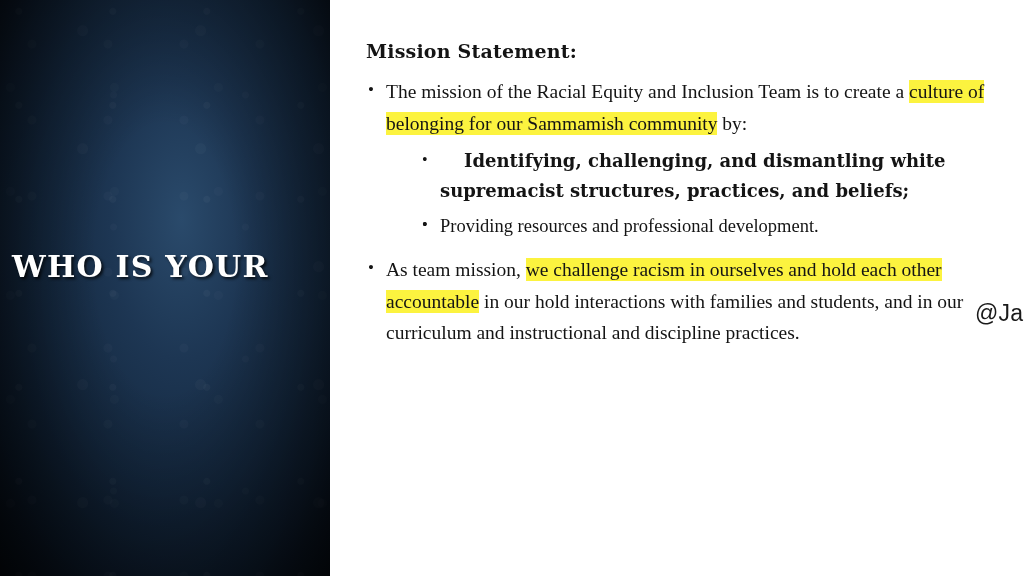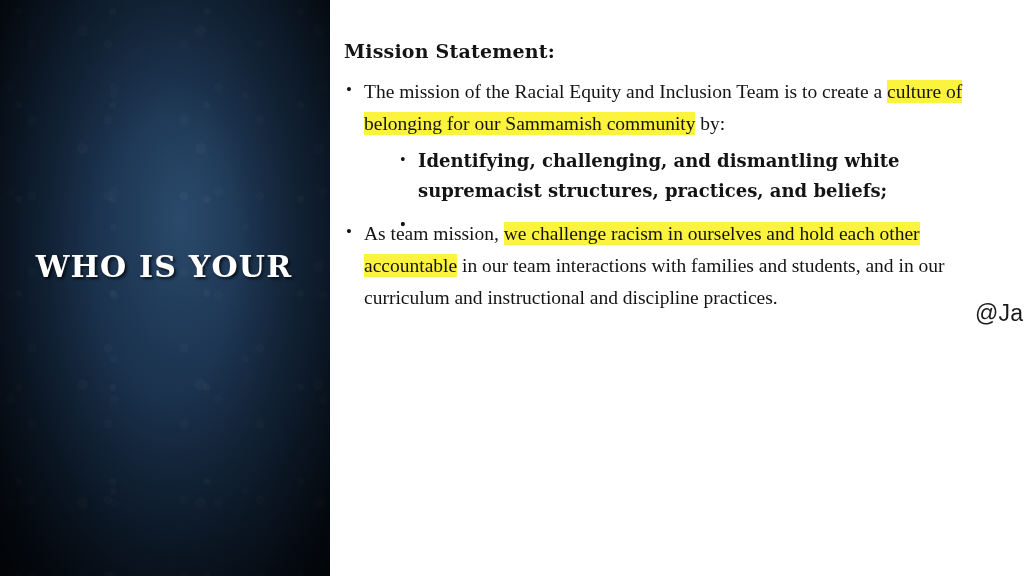--- a/index.html
+++ b/index.html
@@ -57,28 +57,27 @@
     font-weight: bold;
     font-size: 30px;
     line-height: 1.28;
     letter-spacing: 1.2px;
     text-transform: uppercase;
     text-shadow: 2px 2px 3px rgba(0,0,0,0.75);
   }
   .slide-title .line {
     display: block;
     white-space: nowrap;
-    text-align: center;
   }
 
   
   .content {
     position: relative;
     flex: 1 1 auto;
-    padding: 40px 12px 0 14px;
+    padding: 40px 12px 0 36px;
     color: #141414;
   }
   .heading {
     font-family: "DejaVu Serif", serif;
     font-weight: bold;
     font-size: 19px;
     margin: 0 0 14px 0;
     letter-spacing: 0.2px;
   }
   ul.level1 {
@@ -116,20 +115,21 @@
     position: absolute;
     left: 0;
     top: 0;
     font-size: 16px;
     line-height: 1.6;
   }
   .b {
     font-weight: bold;
     font-family: "DejaVu Serif", serif;
     font-size: 18px;
+    margin-left: 24px;
   }
   .hl {
     background: #fcf33f;
     padding: 1px 0;
     box-decoration-break: clone;
     -webkit-box-decoration-break: clone;
   }
   .watermark {
     position: absolute;
     left: 645px;
@@ -165,27 +165,28 @@
         <ul class="level2">
           <li>
             <span class="bullet">•</span>
             <span class="b">Identifying, challenging, and dismantling white supremacist structures, practices, and beliefs;</span>
           </li>
           <li>
             <span class="bullet">•</span>
           </li>
           <li>
             <span class="bullet">•</span>
+            <span>Providing resources and professional development.</span>
           </li>
         </ul>
       </li>
 
       <li>
         <span class="bullet">•</span>
-        <span>As team mission, </span><span class="hl">we challenge racism in ourselves and hold each other accountable</span><span> in our team interactions with families and students, and in our curriculum and instructional and discipline practices.</span>
+        <span>As team mission, </span><span class="hl">we challenge racism in ourselves and hold each other accountable</span><span> in our hold interactions with families and students, and in our curriculum and instructional and discipline practices.</span>
       </li>
 
     </ul>
 
     <div class="watermark">@JasonRantz</div>
   </div>
 
 </div>
 
 </body></html>

